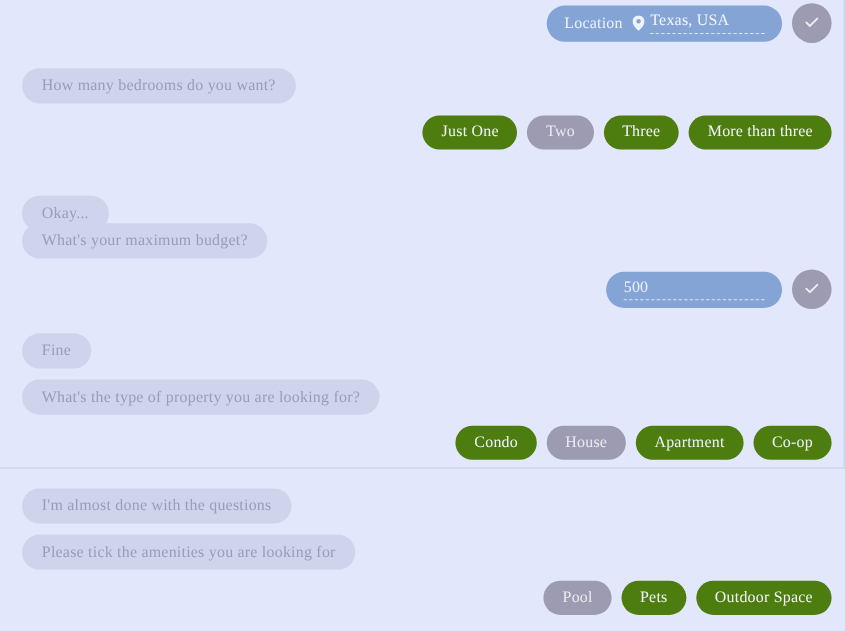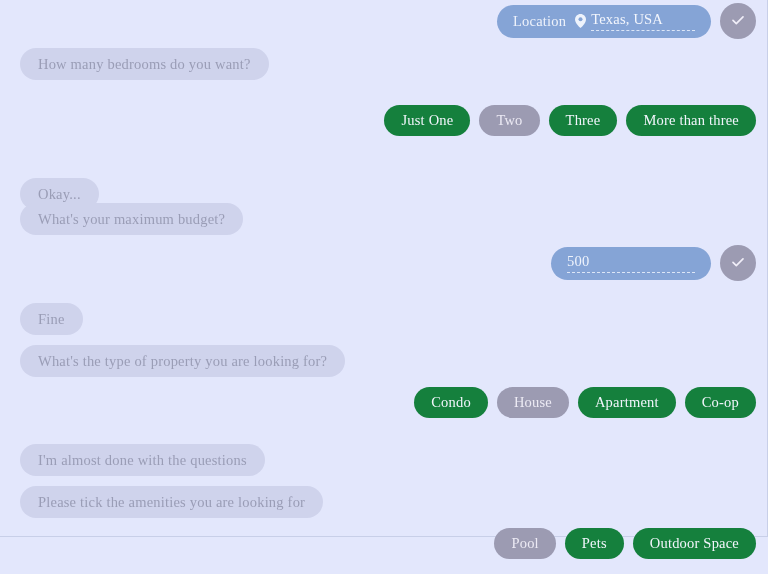--- a/index.html
+++ b/index.html
@@ -10,21 +10,21 @@
     width: 768px;
     height: 574px;
     background: #e3e7fc;
     font-family: "Liberation Serif", "DejaVu Serif", serif;
     overflow: hidden;
     position: relative;
   }
   #chat {
     position: relative;
     width: 768px;
-    height: 537px;
+    height: 426px;
     box-sizing: border-box;
     border-right: 1px solid #c8cfe8;
     border-bottom: 1px solid #c8cfe8;
     background: #e3e7fc;
   }
 
   
   .row {
     position: absolute;
     display: flex;
@@ -46,21 +46,21 @@
     letter-spacing: .2px;
   }
 
   
   .chips {
     display: flex;
     gap: 9px;
     align-items: center;
   }
   .chip {
-    background: #15803d;
+    background: #4d7c0f;
     color: #f2f5fc;
     border: none;
     border-radius: 16px;
     height: 31px;
     line-height: 31px;
     padding: 0 17px;
     font-size: 14.5px;
     font-family: "Liberation Serif", "DejaVu Serif", serif;
     white-space: nowrap;
     cursor: pointer;
@@ -116,21 +116,21 @@
     margin-left: 9px;
     display: flex;
     align-items: center;
     justify-content: center;
     cursor: pointer;
     flex: 0 0 auto;
   }
 
   
   #loc-row    { top: 3px;   right: 11px; }
-  #q-bedrooms { top: 48px;  }
+  #q-bedrooms { top: 62px;  }
   #opt-bedrooms { top: 105px; }
   #msg-okay   { top: 178px; }
   #q-budget   { top: 203px; }
   #budget-row { top: 245px; right: 11px; }
   #msg-fine   { top: 303px; }
   #q-type     { top: 345px; }
   #opt-type   { top: 387px; }
   #msg-almost { top: 444px; }
   #q-amenity  { top: 486px; }
   #opt-amenity{ top: 528px; }

